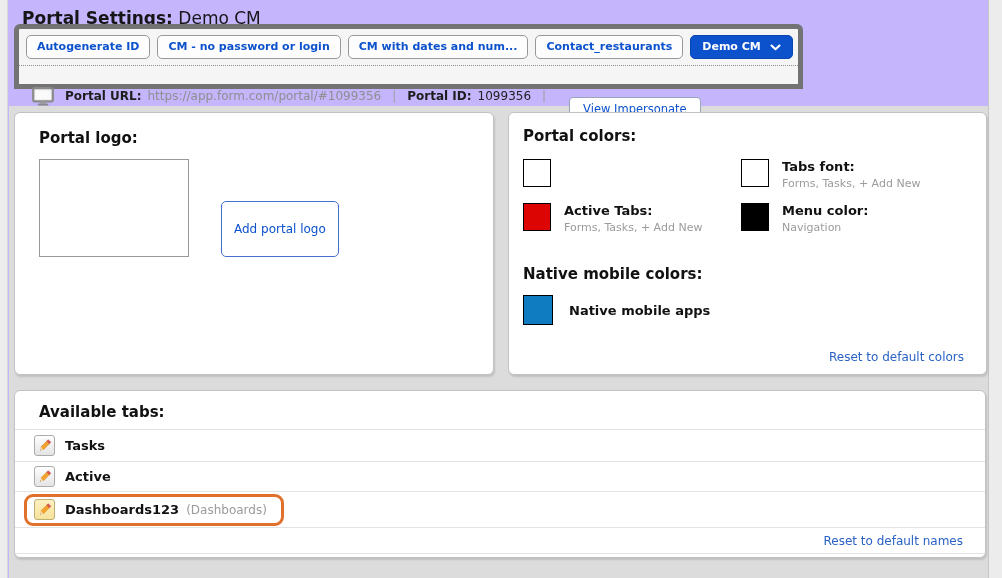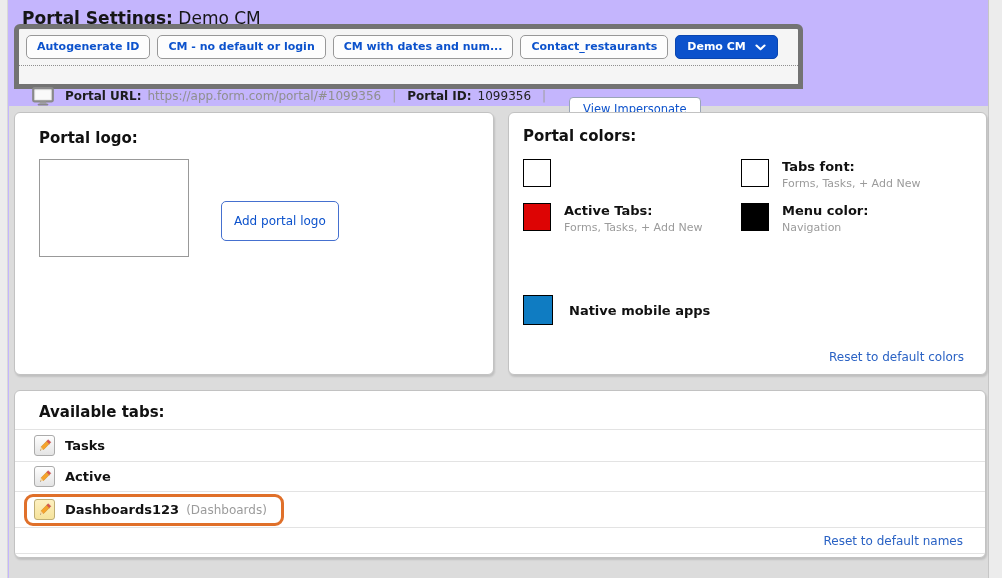--- a/index.html
+++ b/index.html
@@ -43,21 +43,21 @@
   #logo-panel   { left:14px;  top:112px; width:480px; height:263px; }
   #colors-panel { left:508px; top:112px; width:479px; height:263px; }
   #tabs-panel   { left:14px;  top:390px; width:972px; height:168px; }
   .panel-heading { font-weight:bold; font-size:15px; color:#111; white-space:nowrap; }
 
   
   .logo-heading { position:absolute; left:24px; top:16px; }
   .logo-box { position:absolute; left:24px; top:46px; width:150px; height:98px; border:1px solid #999; background:#fff; }
   .add-logo-btn {
     position:absolute; left:206px; top:88px; background:#fff; cursor:pointer;
-    border:1px solid #4570cf; border-radius:5px; color:#0c52cc; font-size:12px; padding:12px 12px; font-family:inherit;
+    border:1px solid #4570cf; border-radius:5px; color:#0c52cc; font-size:12px; padding:20px 12px; font-family:inherit;
   }
 
   
   .colors-heading { position:absolute; left:14px; top:14px; }
   .color-item { position:absolute; display:flex; gap:13px; }
   .ci-0 { left:14px;  top:46px; }
   .ci-1 { left:232px; top:46px; }
   .ci-2 { left:14px;  top:90px; }
   .ci-3 { left:232px; top:90px; }
   .swatch { width:28px; height:28px; border:1px solid #000; flex:none; cursor:pointer; }
@@ -98,21 +98,21 @@
   <div class="edge-right"></div>
 
   <div class="page-title">
     <span class="b">Portal Settings:</span>
     <span>Demo CM</span>
   </div>
 
   <div class="toolbar">
     <div class="tabs-row">
       <button class="ptab">Autogenerate ID</button>
-      <button class="ptab">CM - no default or login</button>
+      <button class="ptab">CM - no password or login</button>
       <button class="ptab">CM with dates and num...</button>
       <button class="ptab">Contact_restaurants</button>
       <button class="ptab active">
         <span>Demo CM</span>
         <span style="display:inline-flex;">
           <svg width="11" height="7" viewBox="0 0 11 7">
               <path d="M1.5 1.5 L5.5 5.2 L9.5 1.5" stroke="#ffffff" stroke-width="2.1" fill="none" stroke-linecap="round" stroke-linejoin="round"></path>
             </svg>
         </span>
       </button>
@@ -163,20 +163,21 @@
       </div>
     </div>
     <div class="color-item ci-3">
       <div class="swatch" style="background-color: rgb(0, 0, 0);"></div>
       <div>
         <div class="color-label">Menu color:</div>
         <div class="color-sub">Navigation</div>
       </div>
     </div>
 
+    <div class="panel-heading native-heading">Native mobile colors:</div>
     <div class="native-item">
       <div class="native-swatch" style="background-color: rgb(15, 124, 194);"></div>
       <div class="native-label">Native mobile apps</div>
     </div>
 
     <a class="reset-link reset-colors">Reset to default colors</a>
   </div>
 
   <div class="panel" id="tabs-panel">
     <div class="panel-heading tabs-heading">Available tabs:</div>

